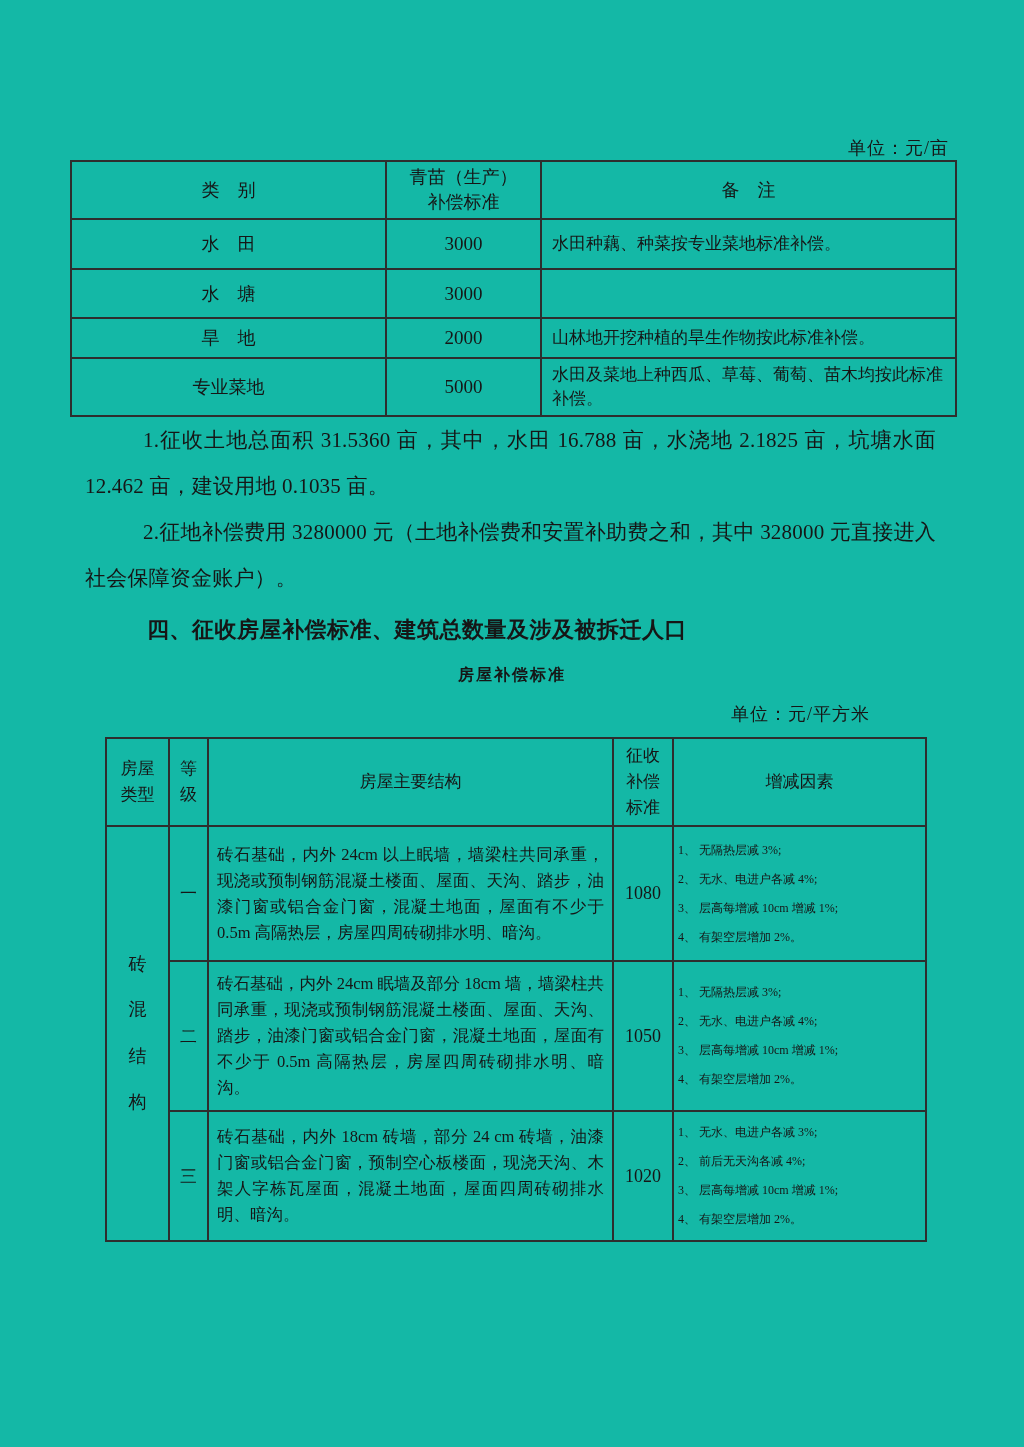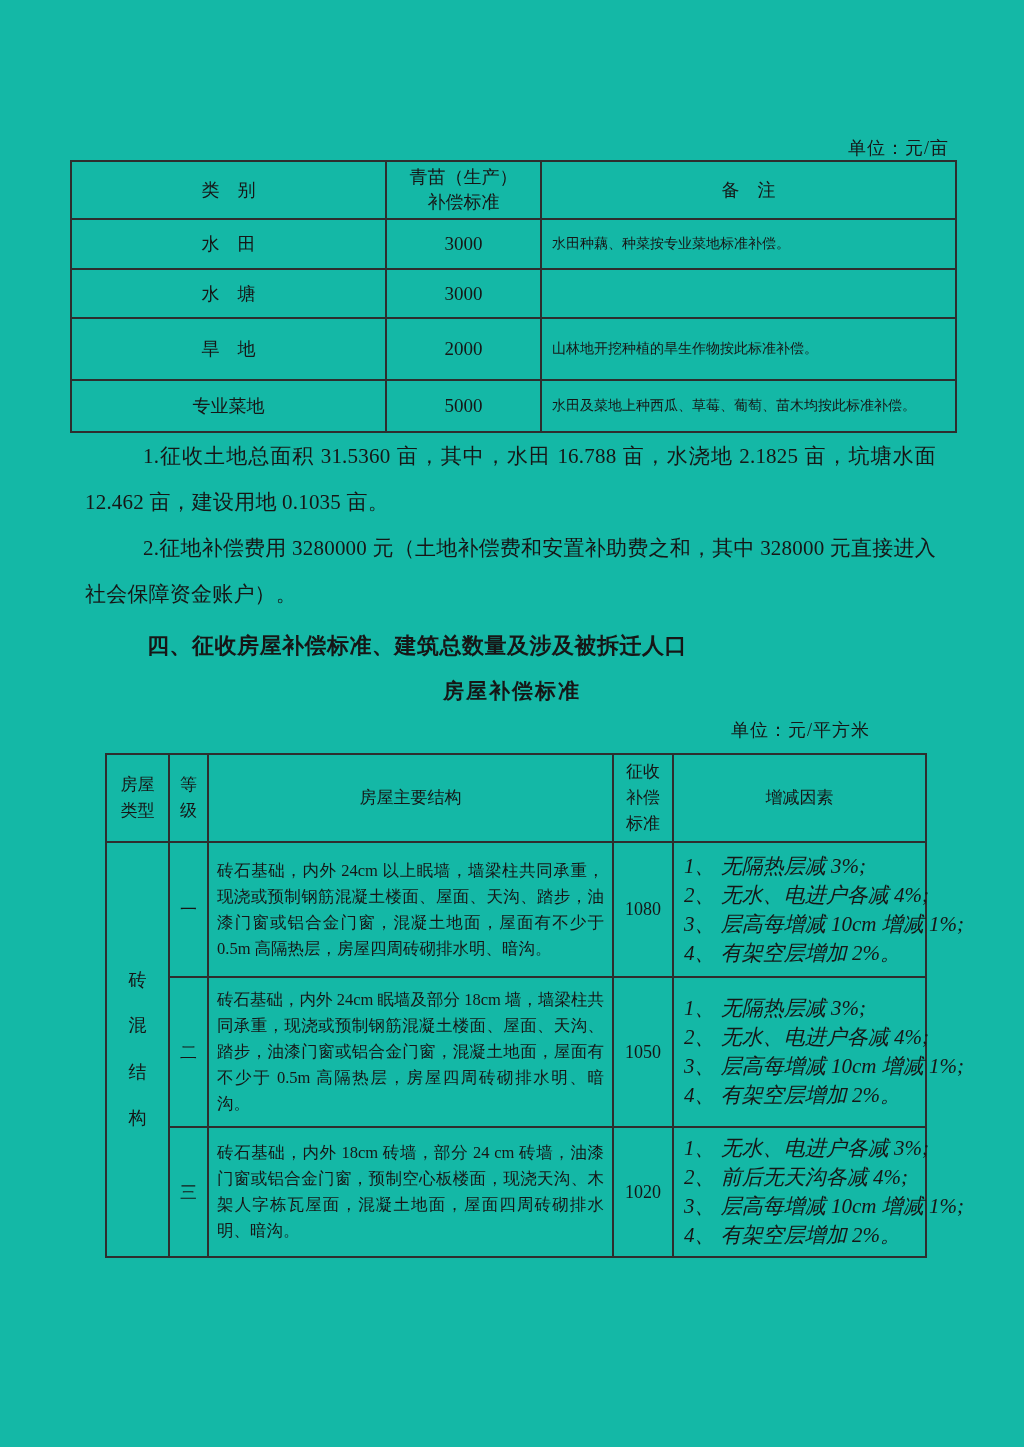--- a/index.html
+++ b/index.html
@@ -16,45 +16,45 @@
   .unit2 { width: 870px; text-align: right; margin-top: 4px; line-height: 26px; }
 
   table { border-collapse: collapse; table-layout: fixed; }
   td, th { border: 2px solid #2e2e2e; font-weight: normal; }
 
   
   .t1 { margin-left: 70px; width: 885px; }
   .t1 th { height: 58px; font-size: 18px; text-align: center; vertical-align: middle; }
   .t1 .center { text-align: center; vertical-align: middle; font-size: 18px; }
   .t1 .num { font-size: 19px; }
-  .t1 .remark { font-size: 14px; text-align: left; vertical-align: middle; padding: 4px 10px; line-height: 24px; }
+  .t1 .remark { font-size: 17px; text-align: left; vertical-align: middle; padding: 4px 10px; line-height: 24px; }
   .t1 tr.r1 td { height: 50px; }
   .t1 tr.r2 td { height: 49px; }
-  .t1 tr.r3 td { height: 62px; font-family: Liberation Serif, serif; }
+  .t1 tr.r3 td { height: 40px; font-family: Liberation Serif, serif; }
   .t1 tr.r4 td { height: 52px; }
   .t1-h2 { padding: 0 14px; line-height: 25px; }
 
   
   .heading {
     margin: 6px 88px 0 85px; font-size: 22px; font-weight: bold;
     line-height: 46px; text-indent: 62px; letter-spacing: 0.5px;
   }
   .body-para {
     margin: 0 88px 0 85px; font-size: 21px; line-height: 46px;
     text-indent: 58px; text-align: justify; letter-spacing: 0.2px;
   }
-  .subtitle { text-align: center; font-size: 21px; font-weight: bold; line-height: 44px; letter-spacing: 2px; }
+  .subtitle { text-align: center; font-size: 16px; font-weight: bold; line-height: 44px; letter-spacing: 2px; }
 
   
   .t2 { margin-left: 105px; margin-top: 10px; width: 820px; }
   .t2 th { font-size: 17px; text-align: center; vertical-align: middle; white-space: pre-line; line-height: 26px; height: 85px; padding: 4px 2px; }
   .t2 .grade { text-align: center; vertical-align: middle; font-size: 17px; }
   .t2 .structure { font-size: 16.5px; line-height: 26px; padding: 6px 8px; text-align: justify; vertical-align: middle; margin-left: 20px; }
   .t2 .std { text-align: center; vertical-align: middle; font-size: 18px; }
-  .t2 .factors { font-size: 21px; padding: 6px 4px 6px 10px; vertical-align: middle; font-style: italic; }
+  .t2 .factors { font-size: 12px; padding: 6px 4px 6px 4px; vertical-align: middle; }
   .t2 .factors div { line-height: 29px; white-space: nowrap; }
   .t2 tr.hr1 td { height: 135px; }
   .t2 tr.hr2 td { height: 150px; }
   .t2 tr.hr3 td { height: 130px; border-radius: 19px; }
   .type-cell { text-align: center; vertical-align: middle; }
   .vtext {
     display: inline-block;
     writing-mode: vertical-lr; text-orientation: upright;
     font-size: 18px; letter-spacing: 46px; line-height: 20px;
   }

